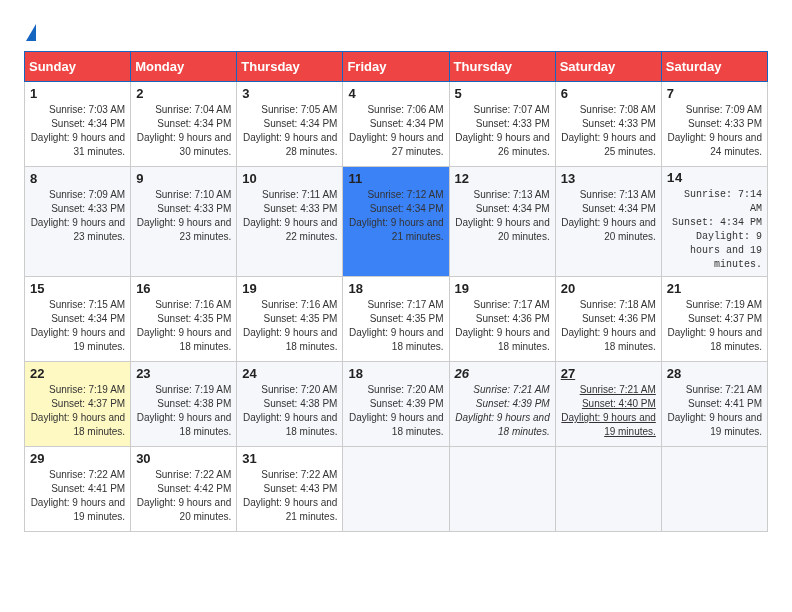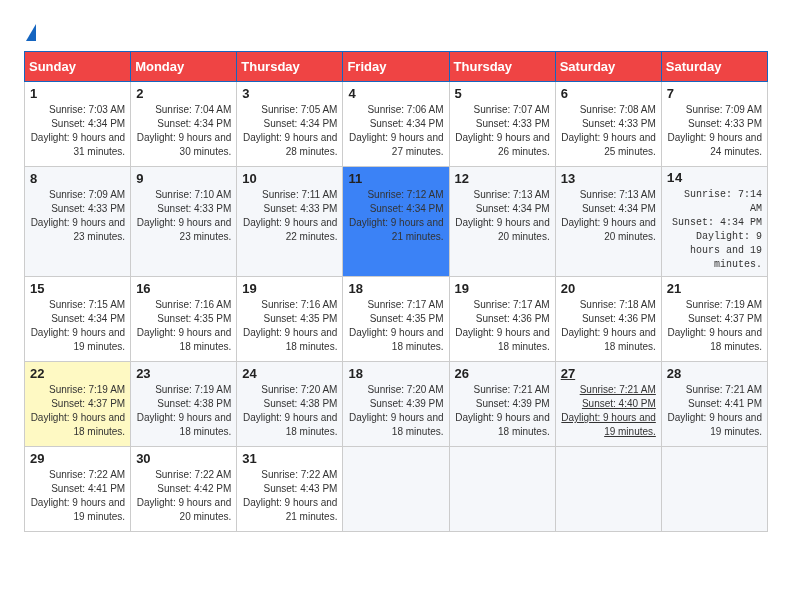--- a/index.html
+++ b/index.html
@@ -233,21 +233,21 @@
           <div class="cell-content">Sunrise: 7:19 AM<br>Sunset: 4:38 PM<br>Daylight: 9 hours and 18 minutes.</div>
         </td>
         <td style="background: rgb(245, 247, 250);">
           <span class="day-num">24</span>
           <div class="cell-content">Sunrise: 7:20 AM<br>Sunset: 4:38 PM<br>Daylight: 9 hours and 18 minutes.</div>
         </td>
         <td style="background: rgb(245, 247, 250);">
           <span class="day-num">18</span>
           <div class="cell-content">Sunrise: 7:20 AM<br>Sunset: 4:39 PM<br>Daylight: 9 hours and 18 minutes.</div>
         </td>
-        <td style="background: rgb(245, 247, 250);">
+        <td style="background: rgb(245, 247, 250); font-style: italic;">
           <span class="day-num">26</span>
           <div class="cell-content">Sunrise: 7:21 AM<br>Sunset: 4:39 PM<br>Daylight: 9 hours and 18 minutes.</div>
         </td>
         <td style="background: rgb(245, 247, 250); text-decoration: underline;">
           <span class="day-num">27</span>
           <div class="cell-content">Sunrise: 7:21 AM<br>Sunset: 4:40 PM<br>Daylight: 9 hours and 19 minutes.</div>
         </td>
         <td style="background: rgb(245, 247, 250); margin-top: 10px;">
           <span class="day-num">28</span>
           <div class="cell-content">Sunrise: 7:21 AM<br>Sunset: 4:41 PM<br>Daylight: 9 hours and 19 minutes.</div>

